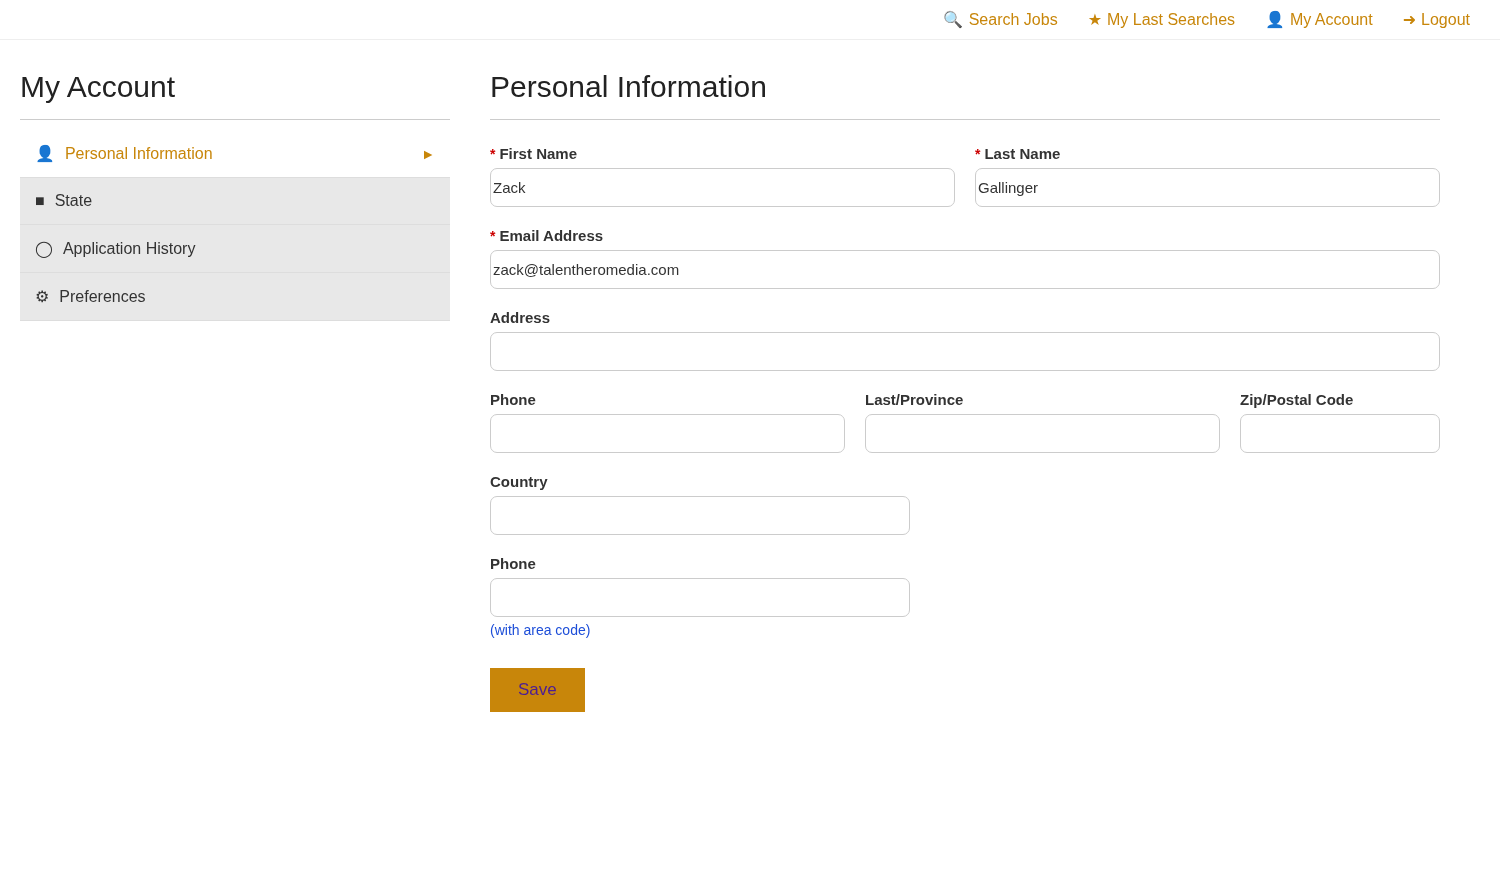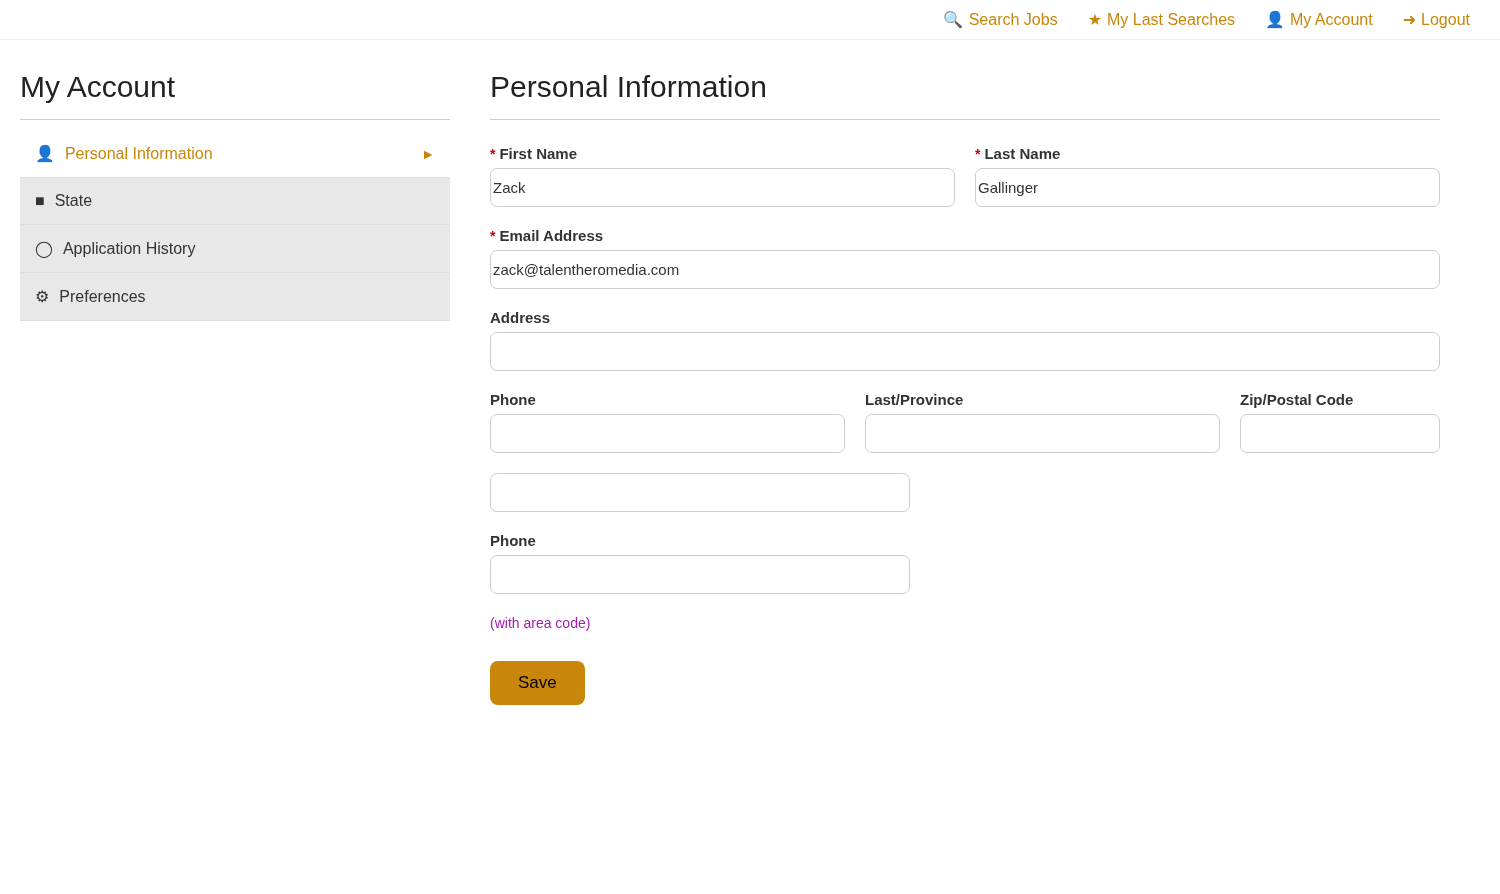--- a/index.html
+++ b/index.html
@@ -108,29 +108,29 @@
       border: 1px solid #ccc;
       border-radius: 7px;
       padding: 10px 2px;
       font-size: 15px;
       width: 100%;
       outline: none;
       color: #333;
     }
     .form-hint {
       font-size: 14px;
-      color: #a21caf;
-      margin-top: 21px;
+      color: #1d4ed8;
+      margin-top: 5px;
     }
 
     .save-button {
       background: #c8860a;
-      color: #000000;
+      color: #4c1d95;
       border: none;
-      border-radius: 8px;
+      border-radius: 0;
       padding: 12px 28px;
       font-size: 17px;
       cursor: pointer;
       margin-top: 10px;
     }
 
     .zip-group { max-width: 200px; }
     .country-group { max-width: 420px; }
     .phone-group { max-width: 420px; }
   </style>
@@ -240,20 +240,23 @@
       <div class="form-group zip-group">
         <label class="form-label">
           <span>Zip/Postal Code</span>
         </label>
         <input class="form-input" type="text" style="">
       </div>
     </div>
 
     <div class="form-row">
       <div class="form-group country-group">
+        <label class="form-label">
+          <span>Country</span>
+        </label>
         <input class="form-input" type="text" style="">
       </div>
     </div>
 
     <div class="form-row">
       <div class="form-group phone-group">
         <label class="form-label">
           <span>Phone</span>
         </label>
         <input class="form-input" type="tel" style="">

